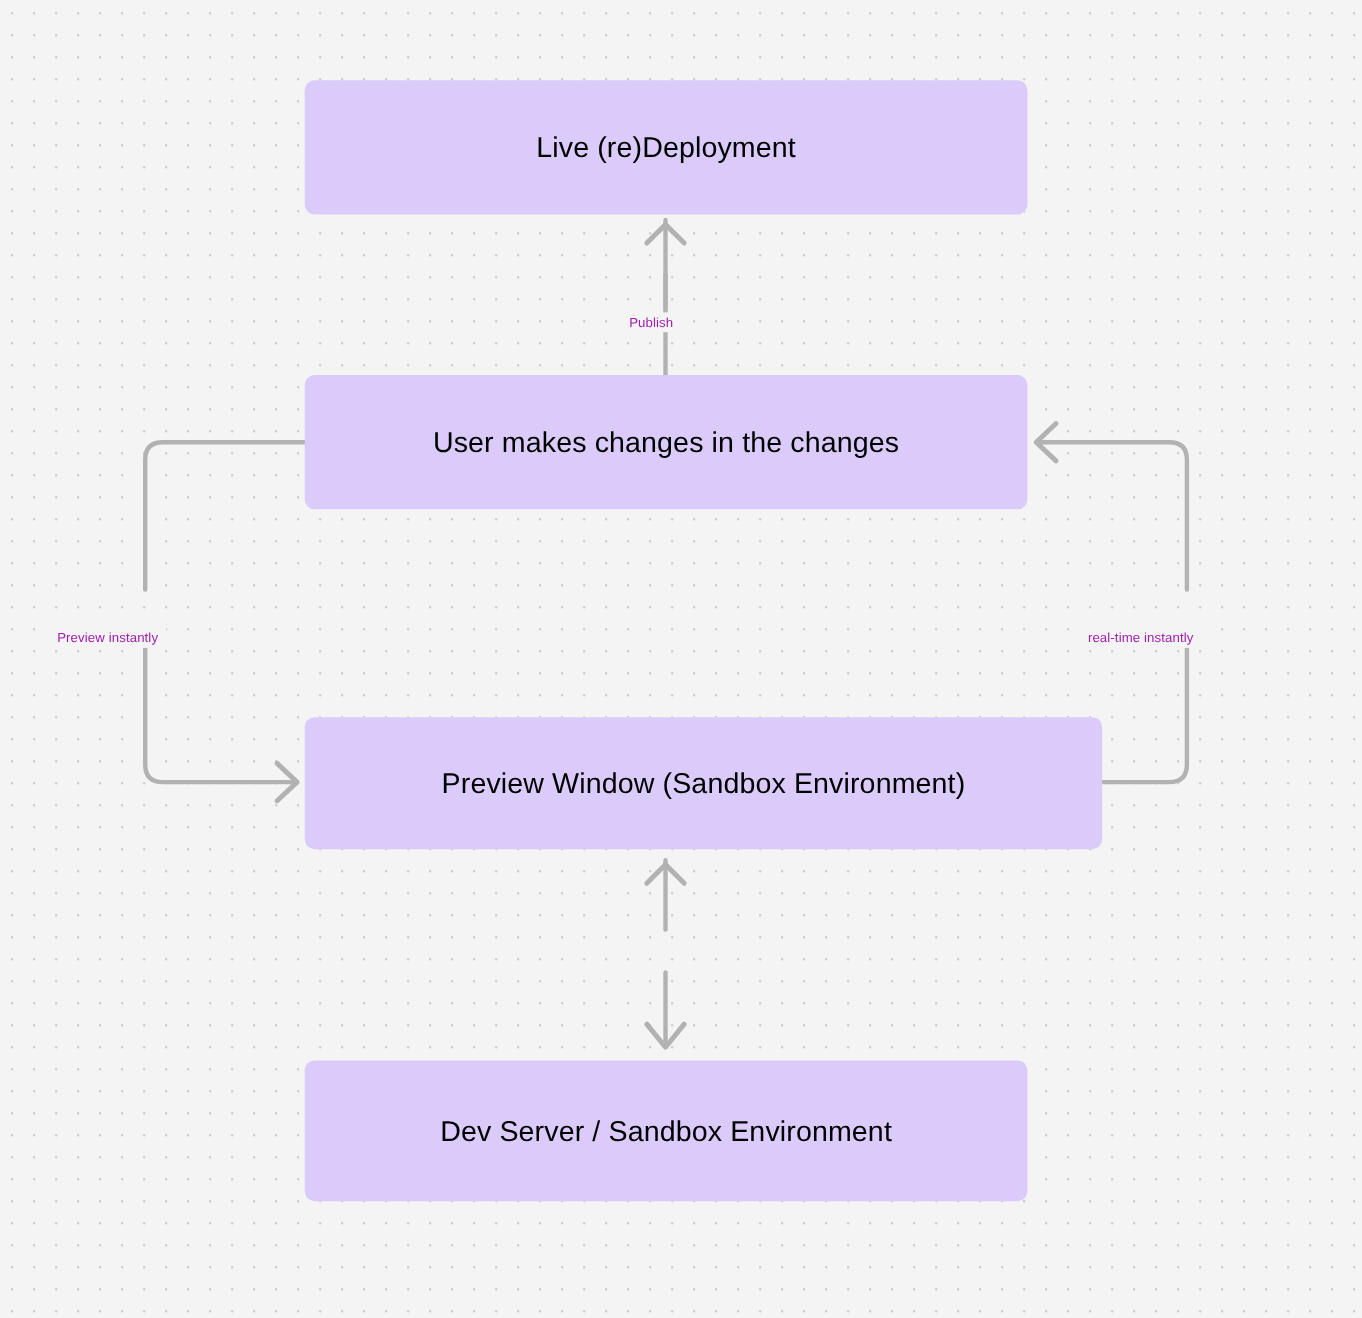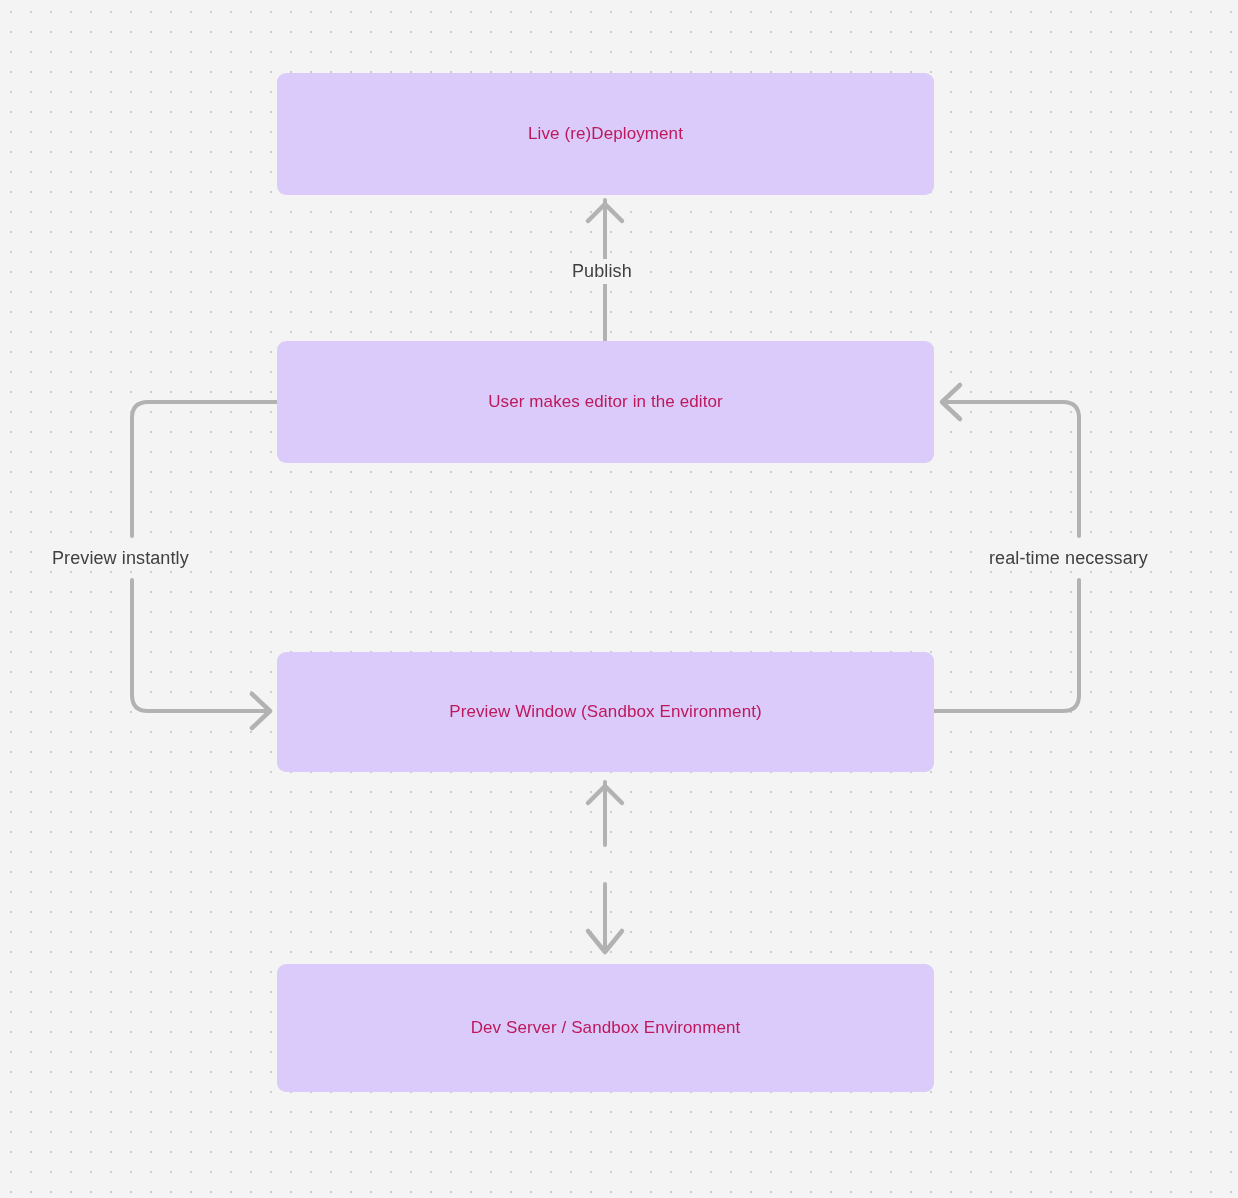--- a/index.html
+++ b/index.html
@@ -36,42 +36,43 @@
   .node {
     position: absolute;
     background-color: #dbcbfa;
     border-radius: 9px;
     display: flex;
     align-items: center;
     justify-content: center;
     box-sizing: border-box;
   }
   .node-label {
-    font-size: 17px;
-    color: #be185d;
+    font-size: 26px;
+    color: #000000;
     letter-spacing: 0.1px;
     text-align: left;
     line-height: 1.25;
     white-space: nowrap;
   }
 
   #node-live       { left: 277px; top: 73px;  width: 657px; height: 122px; }
   #node-user-edits { left: 277px; top: 341px; width: 657px; height: 122px; }
-  #node-preview    { left: 277px; top: 652px; width: 657px; height: 120px; }
+  #node-preview    { left: 277px; top: 652px; width: 725px; height: 120px; }
   #node-dev-server { left: 277px; top: 964px; width: 657px; height: 128px; }
 
   .edge-label {
     position: absolute;
-    font-size: 18px;
-    color: #404040;
+    font-size: 12px;
+    color: #a21caf;
     white-space: nowrap;
     letter-spacing: 0.1px;
     background-color: #f4f4f4;
     padding: 2px 7px;
     box-sizing: border-box;
+    margin-top: 25px;
   }
 
   #label-publish         { left: 565px;  top: 259px; }
   #label-updates         { left: 45px;   top: 546px; }
   #label-realtime        { left: 982px;  top: 546px; }
   #label-spunup          { left: 411px;  top: 855px; }
 </style>
 </head>
 <body>
 
@@ -104,28 +105,28 @@
       <path d="M 605 884 L 605 950" stroke="#b2b2b2" stroke-width="4" fill="none" stroke-linecap="round"></path>
       <path d="M 588 931 L 605 952 L 622 931" stroke="#b2b2b2" stroke-width="4.5" fill="none" stroke-linecap="round" stroke-linejoin="round"></path>
     </g>
   </svg>
 
   <div class="node" id="node-live">
     <span class="node-label">Live (re)Deployment</span>
   </div>
 
   <div class="node" id="node-user-edits">
-    <span class="node-label">User makes editor in the editor</span>
+    <span class="node-label">User makes changes in the changes</span>
   </div>
 
   <div class="node" id="node-preview">
     <span class="node-label">Preview Window (Sandbox Environment)</span>
   </div>
 
   <div class="node" id="node-dev-server">
     <span class="node-label">Dev Server / Sandbox Environment</span>
   </div>
 
   <div class="edge-label" id="label-publish">Publish</div>
   <div class="edge-label" id="label-updates">Preview instantly</div>
-  <div class="edge-label" id="label-realtime">real-time necessary</div>
+  <div class="edge-label" id="label-realtime">real-time instantly</div>
 
 </div>
 
 </body></html>

